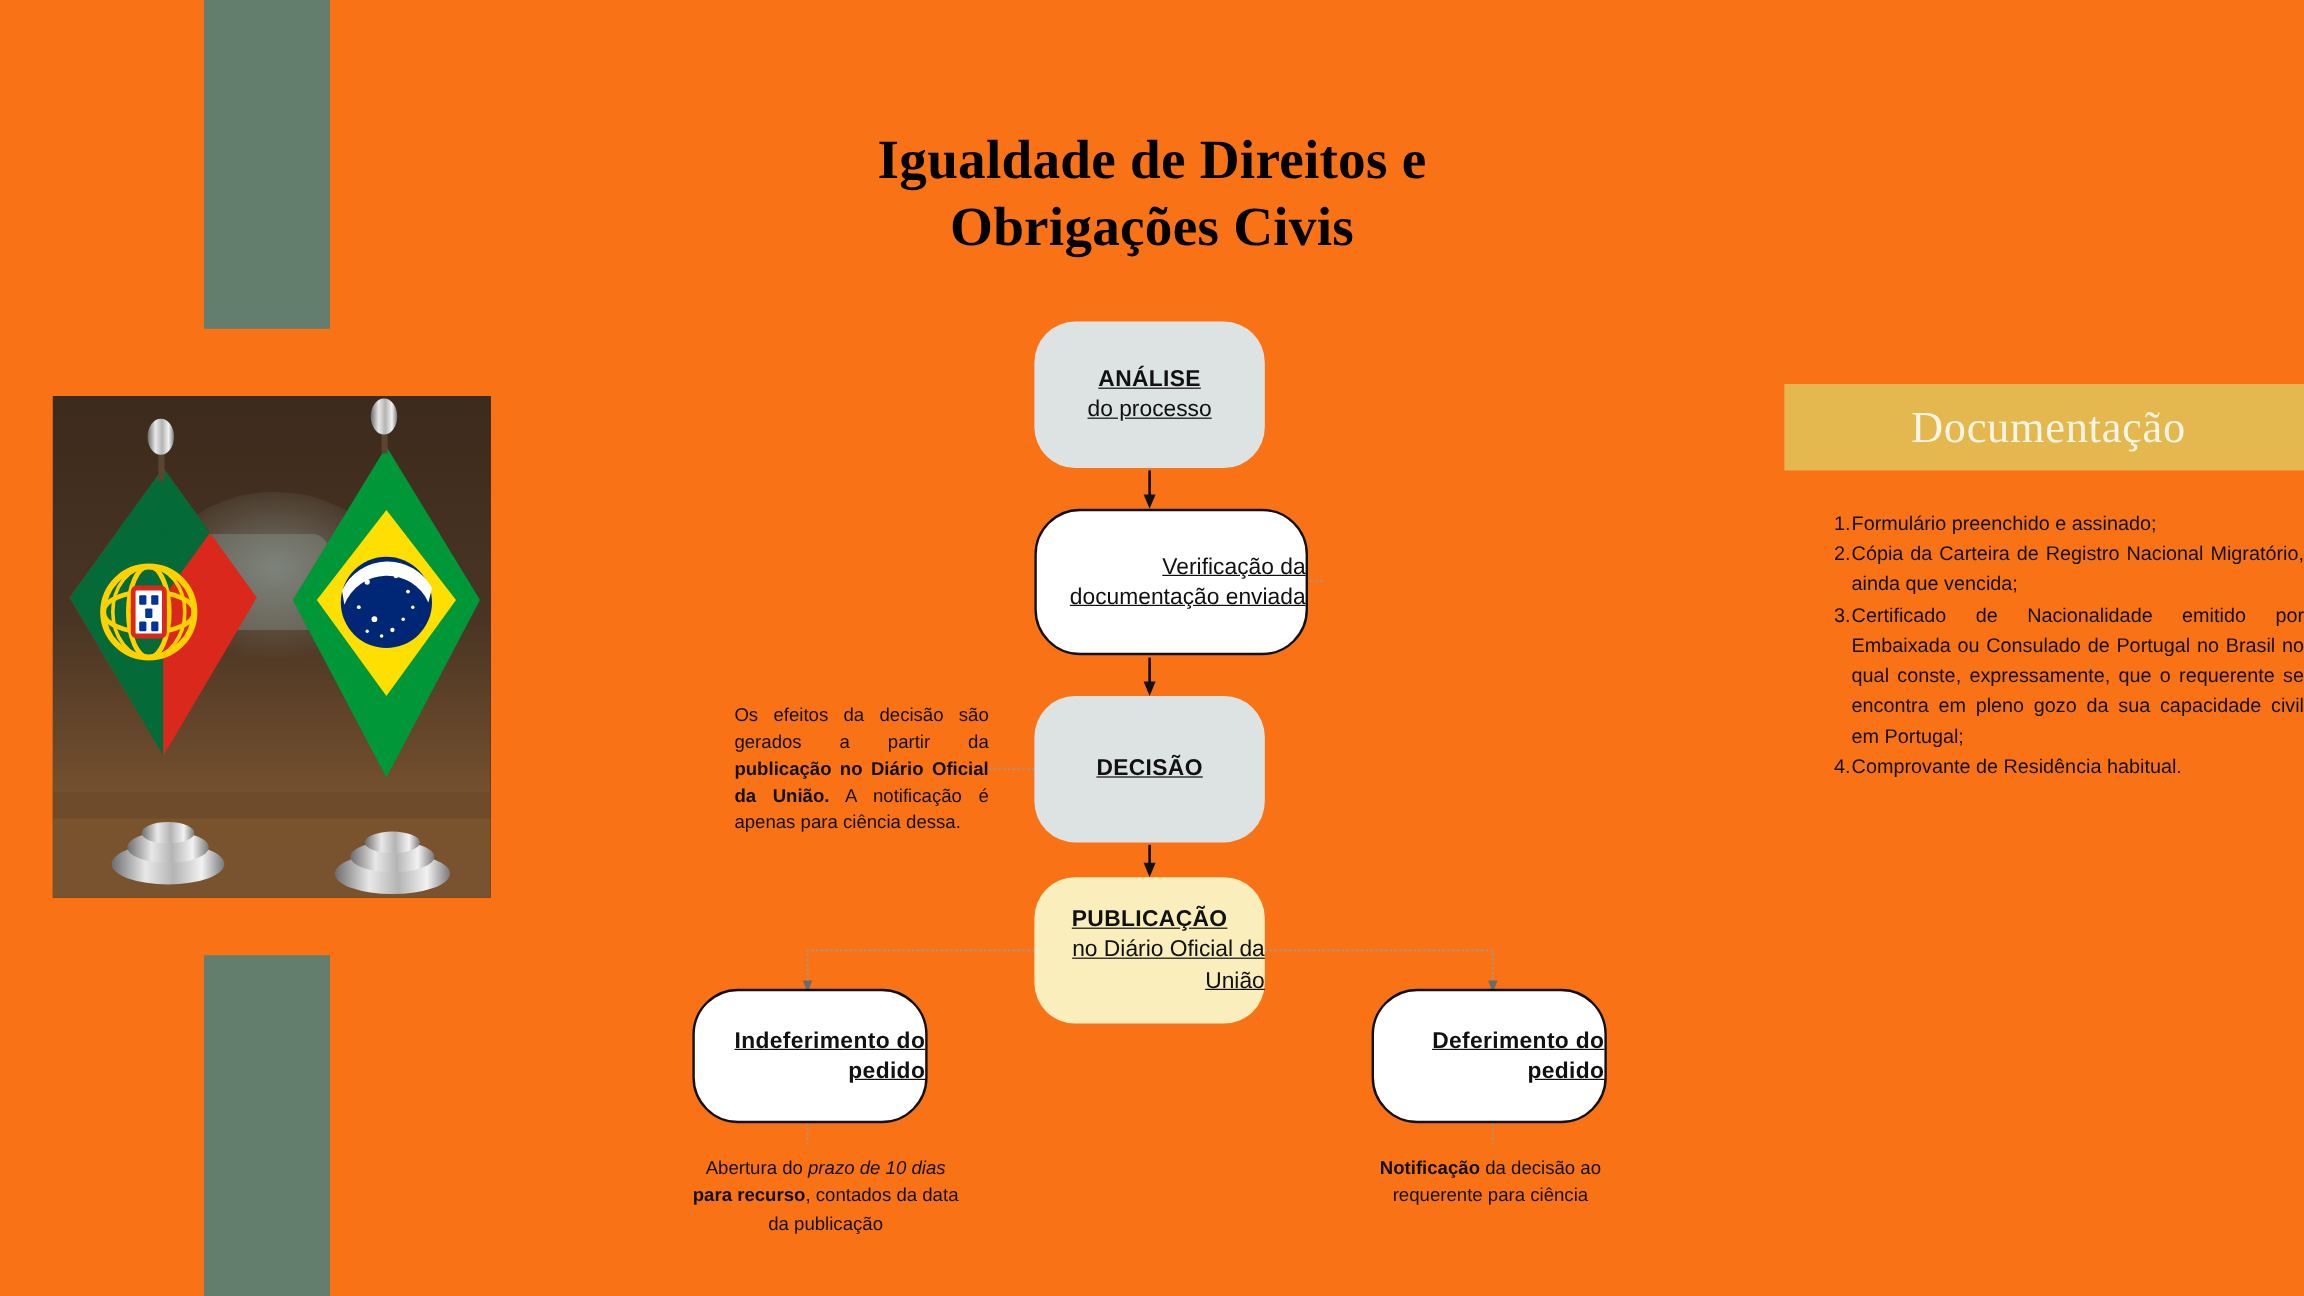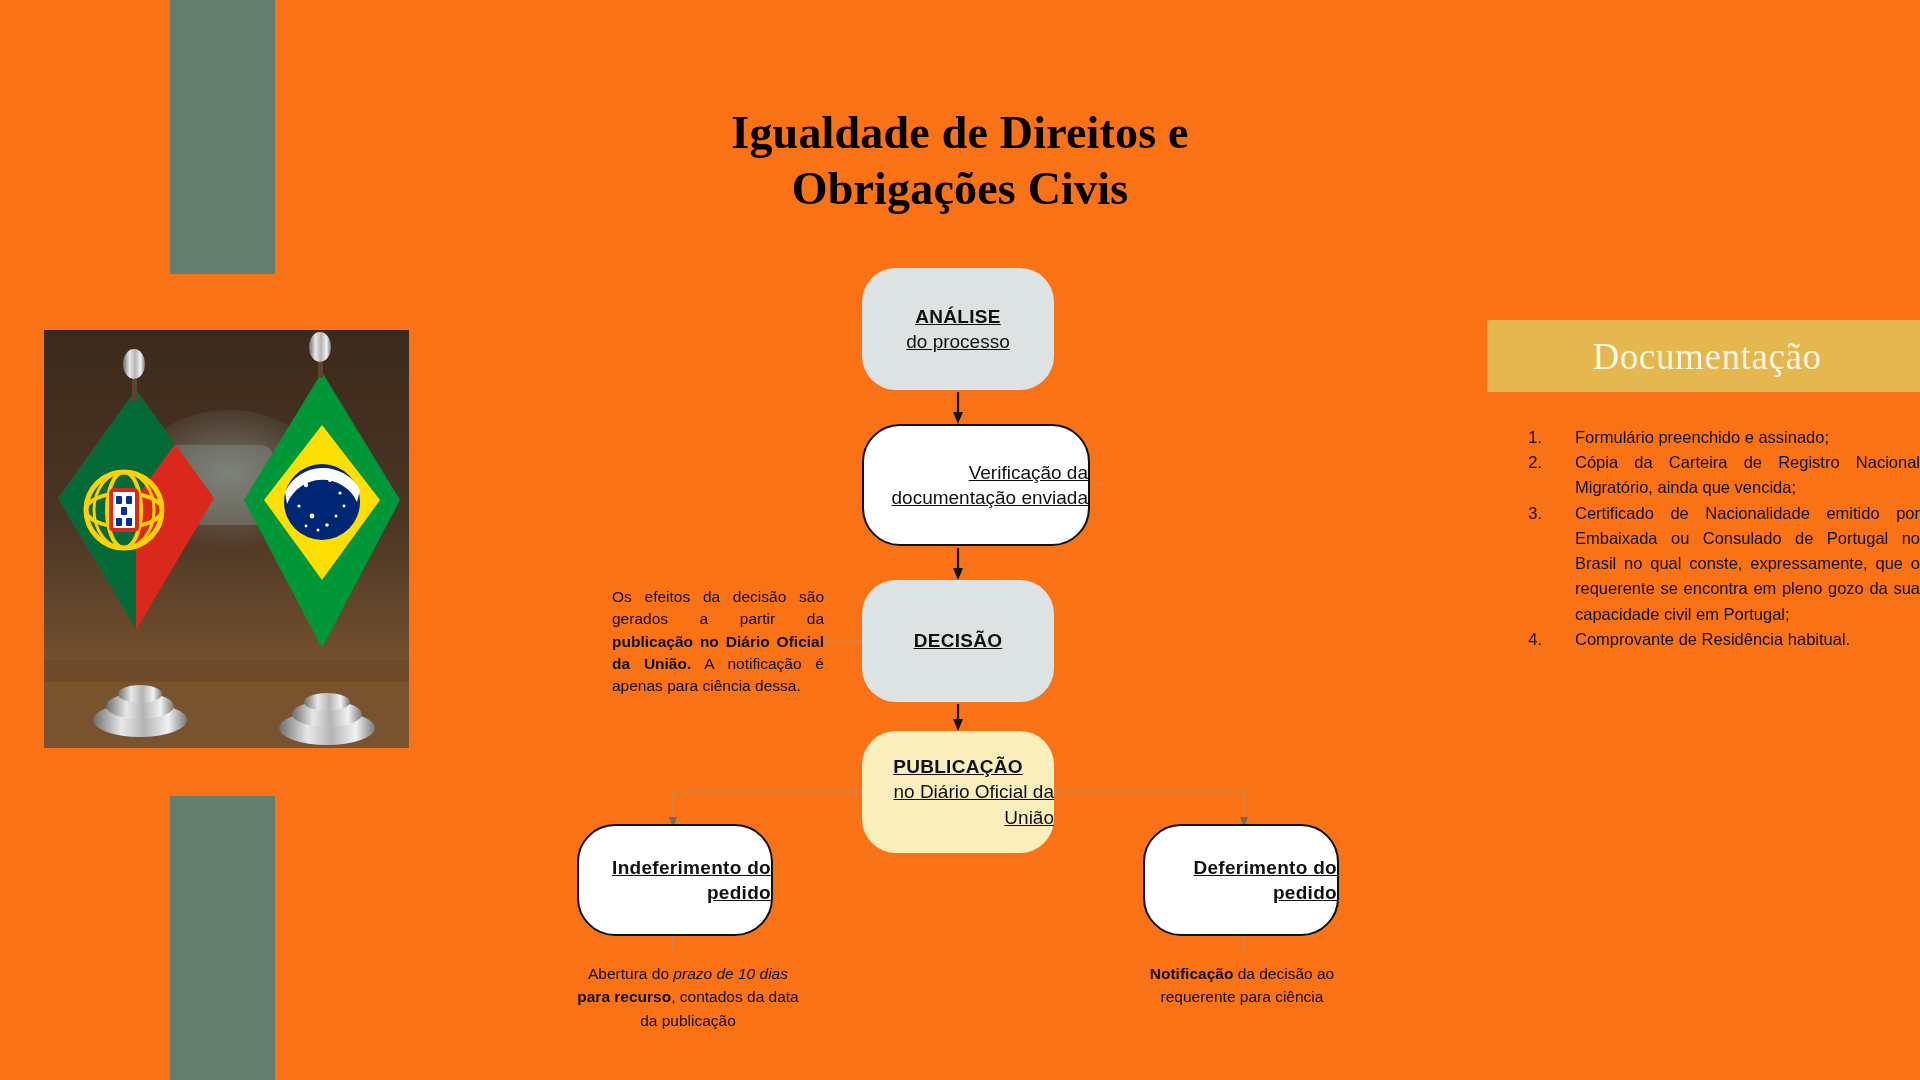--- a/index.html
+++ b/index.html
@@ -98,21 +98,21 @@
   #doc-banner .label {
     font-family: "Liberation Serif", "DejaVu Serif", serif;
     font-size: 37px; color: #fdf6e5; letter-spacing: .6px;
   }
   #doc-list {
     position: absolute; left: 1524px; top: 425px; width: 396px;
     font-size: 16.5px; line-height: 1.53; color: #111;
   }
   #doc-list .li { display: flex; align-items: flex-start; }
   #doc-list .num { width: 19px; flex: 0 0 19px; text-align: right; padding-right: 1px; }
-  #doc-list .txt { flex: 1 1 auto; text-align: justify; text-align-last: left; margin-left: 32px; }
+  #doc-list .txt { flex: 1 1 auto; text-align: justify; text-align-last: left; }
   #doc-list .li.last .txt { text-align: left; }
 </style>
 </head>
 <body>
 
 <div id="stage">
 
   <div class="sage-bar" id="sage-top"></div>
   <div class="sage-bar" id="sage-bottom"></div>
 

